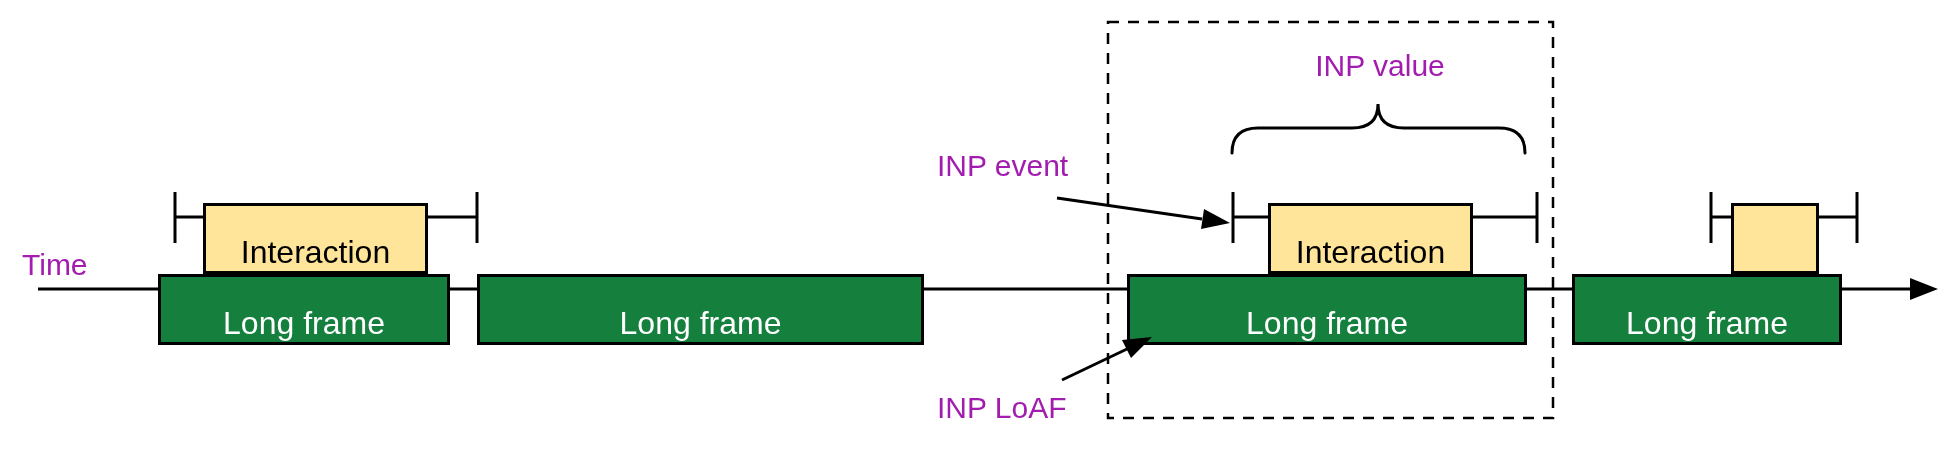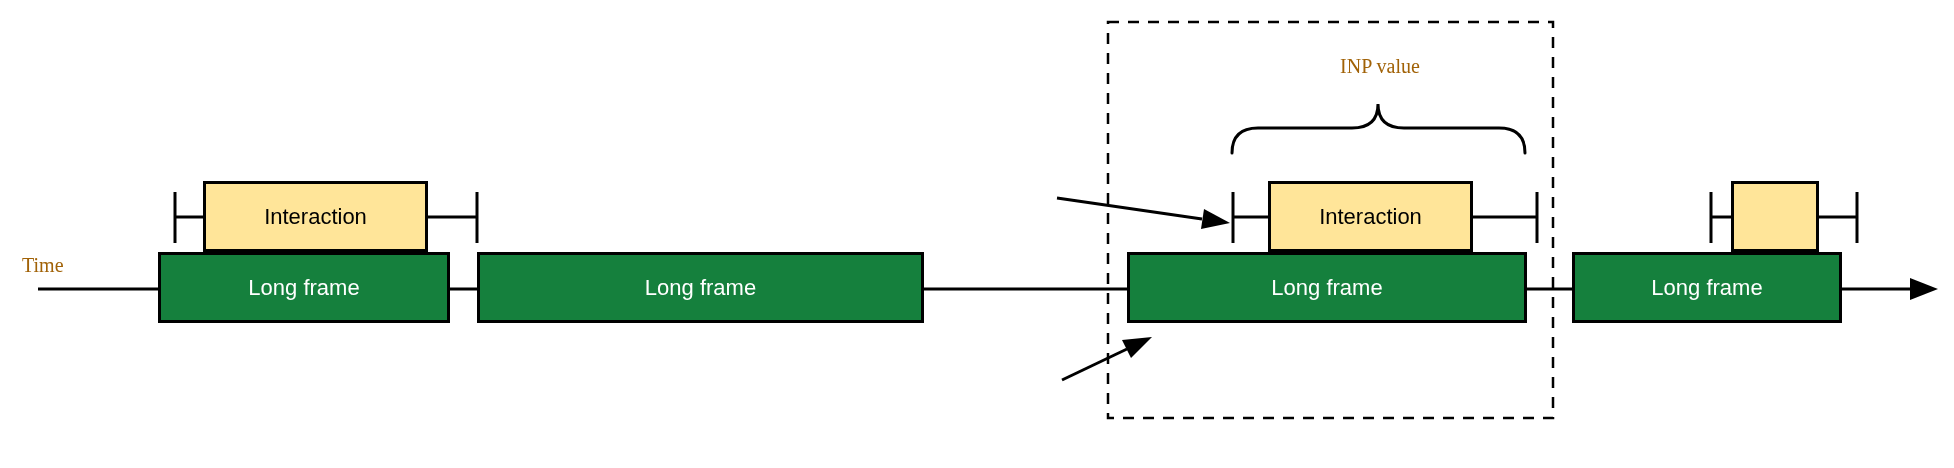--- a/index.html
+++ b/index.html
@@ -15,33 +15,33 @@
     position: absolute;
     left: 0; top: 0;
     width: 1954px; height: 468px;
     pointer-events: none;
   }
   .box {
     position: absolute;
     box-sizing: border-box;
     border: 3px solid #000000;
     display: flex;
-    align-items: center;
+    align-items: flex-end;
     justify-content: center;
-    font-size: 22px;
+    font-size: 32px;
+    margin-top: 22px;
   }
   .frame { background: #15803d; color: #ffffff; }
   .interaction { background: #ffe599; color: #000000; }
   .note {
     position: absolute;
-    font-size: 20px;
+    font-size: 30px;
     line-height: 34px;
-    color: #a16207;
+    color: #a21caf;
     white-space: nowrap;
-    font-family: Liberation Serif, serif;
   }
   .note.centered { transform: translateX(-50%); }
   
   #frame-1 { left: 158px;  top: 252px; width: 292px; height: 71px; }
   #frame-2 { left: 477px;  top: 252px; width: 447px; height: 71px; }
   #frame-3 { left: 1127px; top: 252px; width: 400px; height: 71px; }
   #frame-4 { left: 1572px; top: 252px; width: 270px; height: 71px; }
   #interaction-1 { left: 203px;  top: 181px; width: 225px; height: 71px; }
   #interaction-2 { left: 1268px; top: 181px; width: 205px; height: 71px; }
   #interaction-3 { left: 1731px; top: 181px; width: 88px;  height: 71px; }
@@ -72,21 +72,23 @@
     <span>Interaction</span>
   </div>
   <div class="box interaction" id="interaction-2">
     <span>Interaction</span>
   </div>
   <div class="box interaction" id="interaction-3">
     <span></span>
   </div>
 
   <div class="note" id="time-label">Time</div>
+  <div class="note" id="inp-event-label">INP event</div>
   <div class="note centered" id="inp-value-label">INP value</div>
+  <div class="note" id="inp-loaf-label">INP LoAF</div>
 
   <svg class="svg-layer" viewBox="0 0 1954 468">
 
     <g stroke="#000000" stroke-width="3" fill="none">
       <line x1="38" y1="289" x2="161" y2="289"></line>
       <line x1="447" y1="289" x2="480" y2="289"></line>
       <line x1="921" y1="289" x2="1130" y2="289"></line>
       <line x1="1524" y1="289" x2="1575" y2="289"></line>
       <line x1="1839" y1="289" x2="1912" y2="289"></line>
     </g>

